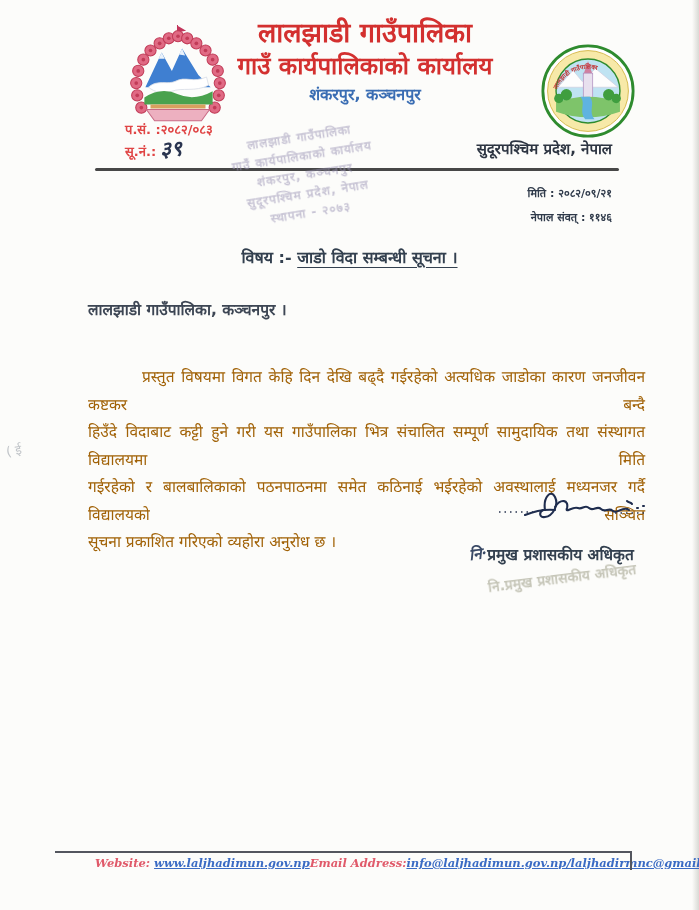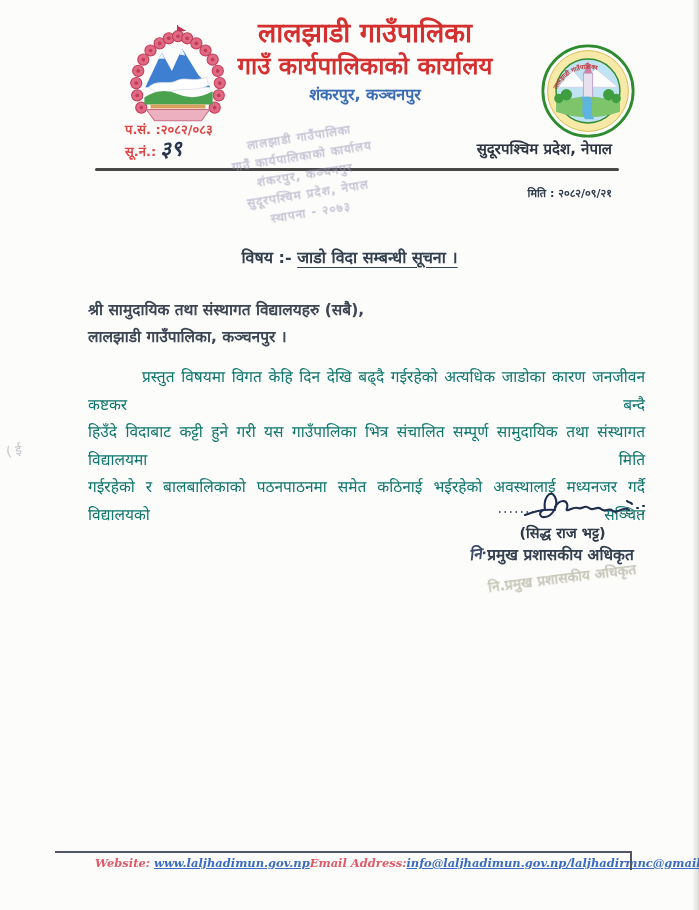--- a/index.html
+++ b/index.html
@@ -47,21 +47,21 @@
 
   
   .subject { position:absolute; left:0; top:246px; width:699px; text-align:center;
              font-size:16px; font-weight:bold; color:#33404f; }
   .subject .u { text-decoration:underline; text-underline-offset:4px;text-align:right; }
 
   .addressee { position:absolute; left:88px; top:297px; font-size:15.5px;
                font-weight:bold; color:#3d4654; line-height:27px; }
 
   .body-par { position:absolute; left:88px; top:364px; width:557px;
-              font-size:15.5px; color:#0f766e; line-height:27.5px; }
+              font-size:15.5px; color:#a16207; line-height:27.5px; }
   .body-par .jl { text-align:justify; text-align-last:justify; }
   .body-par .first { text-indent:54px; }
   .body-par .last { text-align:left; text-align-last:left; }
 
   .stray-mark { position:absolute; left:6px; top:441px; font-size:13px;
                 color:#9aa0a8; opacity:.6; transform:rotate(-10deg); }
 
   
   .sig-zone { position:absolute; left:495px; top:484px; width:160px; height:40px; }
   .sig-name { position:absolute; left:470px; top:522px; width:185px; text-align:center;
@@ -184,52 +184,52 @@
   <div class="rx-stamp">
     <div>लालझाडी गाउँपालिका</div>
     <div>गाउँ कार्यपालिकाको कार्यालय</div>
     <div>शंकरपुर, कञ्चनपुर</div>
     <div>सुदूरपश्चिम प्रदेश, नेपाल</div>
     <div>स्थापना - २०७३</div>
   </div>
 
   <div class="date-block">
     <div class="date-line">मिति : २०८२/०९/२१</div>
+    <div class="date-line">नेपाल संवत् : ११४६</div>
   </div>
 
   <div class="subject">
     <span>विषय :- </span><span class="u">जाडो विदा सम्बन्धी सूचना ।</span>
   </div>
 
   <div class="addressee">
-    <div>श्री सामुदायिक तथा संस्थागत विद्यालयहरु (सबै),</div>
     <div>लालझाडी गाउँपालिका, कञ्चनपुर ।</div>
   </div>
 
   <div class="body-par">
     <div class="jl first">प्रस्तुत विषयमा विगत केहि दिन देखि बढ्दै गईरहेको अत्यधिक जाडोका कारण जनजीवन कष्टकर बन्दै</div>
     <div class="jl">हिउँदे विदाबाट कट्टी हुने गरी यस गाउँपालिका भित्र संचालित सम्पूर्ण सामुदायिक तथा संस्थागत विद्यालयमा मिति</div>
     <div class="jl">गईरहेको र बालबालिकाको पठनपाठनमा समेत कठिनाई भईरहेको अवस्थालाई मध्यनजर गर्दै विद्यालयको सञ्चित</div>
+    <div class="last">सूचना प्रकाशित गरिएको व्यहोरा अनुरोध छ ।</div>
   </div>
 
   <div class="stray-mark">( ई</div>
 
   <div class="sig-zone">
     <svg viewBox="0 0 160 40" width="160" height="40">
       <path d="M4 28 h34 M120 29 h30" stroke="#2a3550" stroke-width="1.6" stroke-dasharray="1.5 4" fill="none"></path>
       <g stroke="#1f2d4e" stroke-width="2.1" fill="none" stroke-linecap="round" stroke-linejoin="round">
         <path d="M30 31 C40 27 50 25 60 26"></path>
         <path d="M50 26 C48 13 56 5 60 13 C64 21 58 32 50 33 C44 34 44 28 48 26"></path>
         <path d="M60 23 C66 14 74 16 72 24 C70 30 77 22 83 24 C87 26 90 20 94 24 C98 28 102 21 106 25 C110 29 114 23 118 27 C122 31 128 21 134 26"></path>
         <path d="M132 17 C134 19 136 18 137 20"></path>
         <path d="M142 24 l1 0 M148 22 l1 0"></path>
       </g>
     </svg>
   </div>
-  <div class="sig-name">(सिद्ध राज भट्ट)</div>
   <div class="sig-desig">
     <span class="hand">नि·</span><span>प्रमुख प्रशासकीय अधिकृत</span>
   </div>
   <div class="sig-stamp">नि.प्रमुख प्रशासकीय अधिकृत</div>
 
   <div class="footer">
     <div class="footer-tick"></div>
     <div class="footer-text">
       <span class="f-label">Website: </span><span class="f-link">www.laljhadimun.gov.np</span><span class="f-label">Email Address:</span><span class="f-link">info@laljhadimun.gov.np/laljhadirmnc@gmail.com</span>
     </div>

